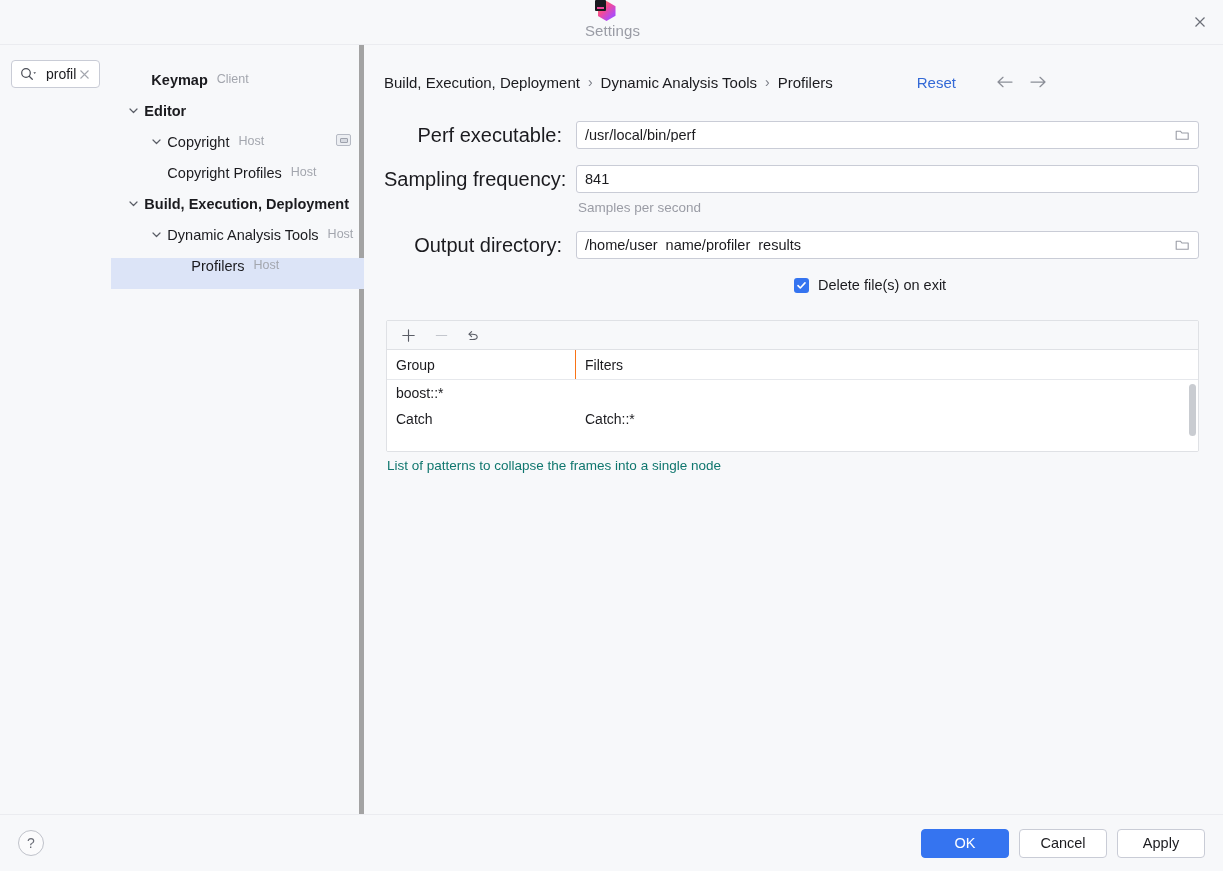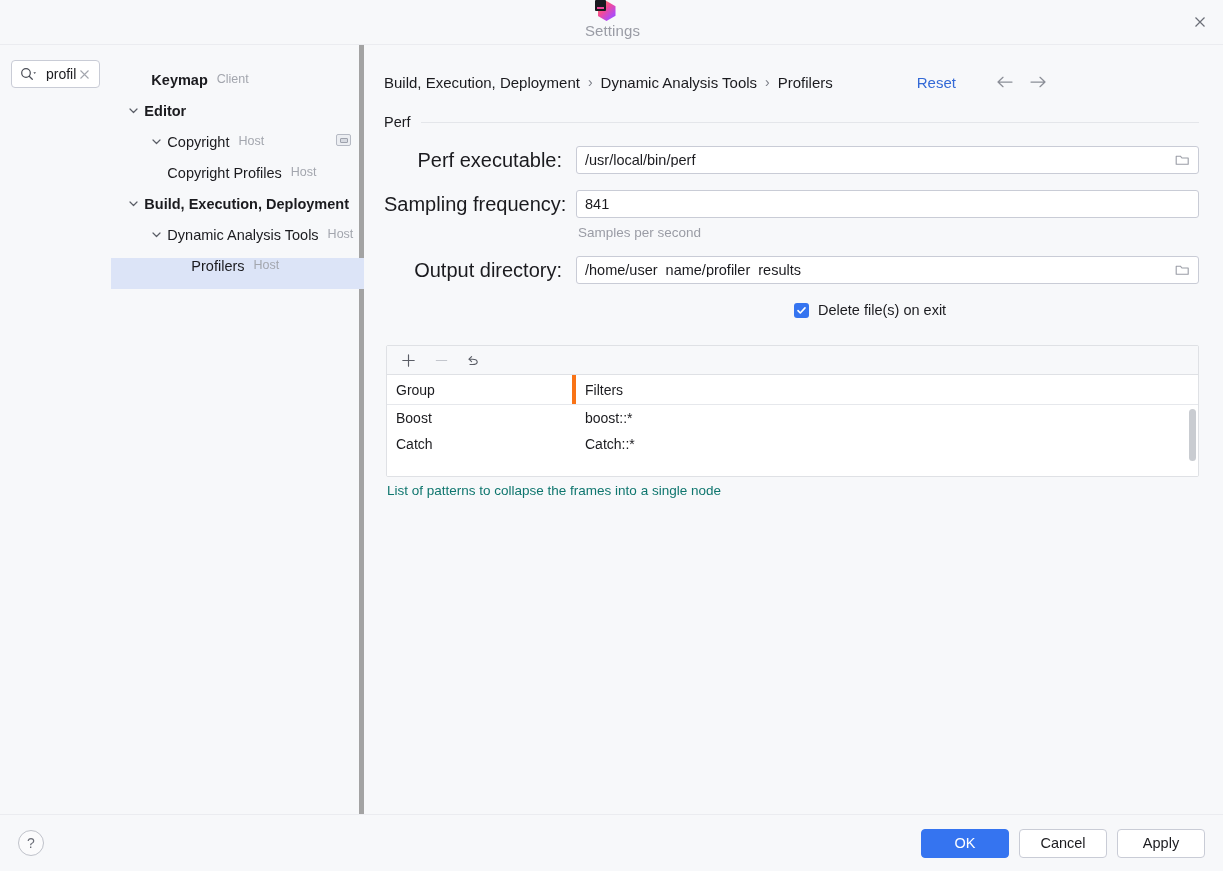--- a/index.html
+++ b/index.html
@@ -316,21 +316,21 @@
     background: #ffffff;
     border-bottom: 1px solid #e6e8ec;
   }
   .tbl-head .th {
     font-size: 14px;
     color: #1b1b1f;
     display: flex;
     align-items: center;
     padding-left: 9px;
   }
-  .th-group { width: 189px; flex: 0 0 auto; border-right: 4px solid #f97316; text-align: center; }
+  .th-group { width: 189px; flex: 0 0 auto; border-right: 1px solid #f97316; text-align: center; }
   .th-filters { flex: 1 1 auto; }
 
   .tbl-body {
     height: 71px;
     overflow: hidden;
     position: relative;
     background: #ffffff;
   }
   .tbl-row { display: flex; height: 26px; }
   .tbl-row .td {
@@ -510,24 +510,20 @@
             </svg>
           </span>
           <span class="nav-arrow">
             <svg width="18" height="14" viewBox="0 0 18 14">
               <path d="M2 7 L16 7 M11 2.3 L16 7 L11 11.7" fill="none" stroke="#8b8e97" stroke-width="1.25" stroke-linecap="round" stroke-linejoin="round"></path>
             </svg>
           </span>
         </span>
       </div>
 
-      <div class="section-head">
-        <span class="section-title">Perf</span>
-        <span class="section-rule"></span>
-      </div>
 
       <div class="field-row">
         <span class="field-label">Perf executable:</span>
         <span class="field-input">
           <span class="val">/usr/local/bin/perf</span>
           <span class="browse-btn">
             <svg width="15" height="14" viewBox="0 0 15 14">
               <path d="M1.2 3.2 L1.2 11.3 L13.2 11.3 L13.2 5.0 L6.9 5.0 L5.4 3.2 Z" fill="none" stroke="#9a9da6" stroke-width="1.1" stroke-linejoin="round"></path>
             </svg>
           </span>
@@ -583,21 +579,20 @@
           </span>
         </div>
 
         <div class="tbl-head">
           <span class="th th-group">Group</span>
           <span class="th th-filters">Filters</span>
         </div>
 
         <div class="tbl-body">
           <div class="tbl-row">
-            <span class="td td-group">Boost</span>
             <span class="td td-filters">boost::*</span>
           </div>
           <div class="tbl-row">
             <span class="td td-group">Catch</span>
             <span class="td td-filters">Catch::*</span>
           </div>
           <div class="tbl-scroll"></div>
         </div>
       </div>
 

